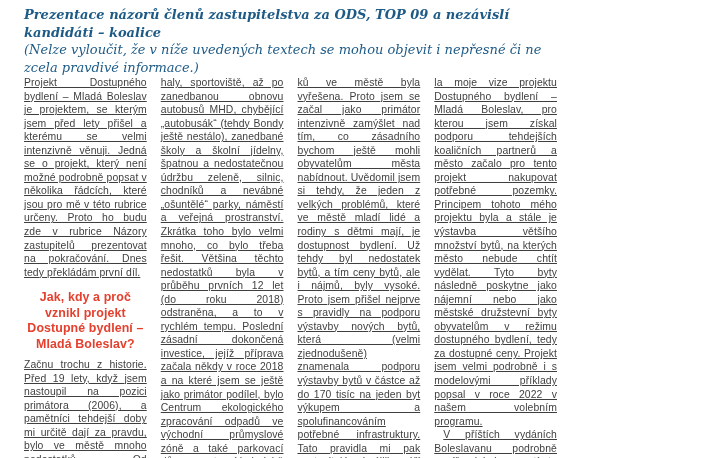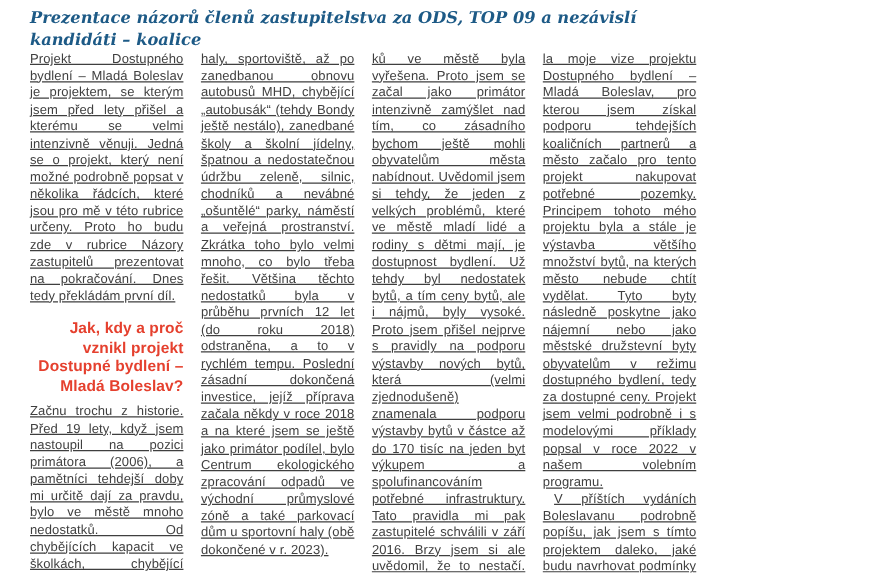--- a/index.html
+++ b/index.html
@@ -51,30 +51,31 @@
     letter-spacing: 0.1px;
   }
   .para { margin: 0; text-decoration: underline; }
   .para.indent { text-indent: 9px; }
   .subhead {
     font-family: "Liberation Sans", sans-serif;
     font-weight: bold;
     color: var(--accent-color, #e5402e);
     font-size: 12.4px;
     line-height: 15.5px;
-    text-align: right;
+    text-align: center;
     margin: 11px 0 6px 0;
   }
 </style>
 </head>
 <body style="background: rgb(255, 255, 255);">
 
 <div class="page">
   <div class="kicker">
     <div class="kicker-line1">Prezentace názorů členů zastupitelstva za ODS, TOP 09 a nezávislí kandidáti – koalice</div>
+    <div class="kicker-line2">(Nelze vyloučit, že v níže uvedených textech se mohou objevit i nepřesné či ne zcela pravdivé informace.)</div>
   </div>
 
 
   <div class="cols">
       <div class="col">
         <p class="para">Projekt Dostupného bydlení – Mladá Boleslav je projektem, se kterým jsem před lety přišel a kterému se velmi intenzivně věnuji. Jedná se o projekt, který není možné podrobně popsat v několika řádcích, které jsou pro mě v této rubrice určeny. Proto ho budu zde v rubrice Názory zastupitelů prezentovat na pokračování. Dnes tedy překládám první díl.</p>
         <h3 class="subhead">Jak, kdy a proč vznikl projekt Dostupné bydlení – Mladá Boleslav?</h3>
         <p class="para">Začnu trochu z historie. Před 19 lety, když jsem nastoupil na pozici primátora (2006), a pamětníci tehdejší doby mi určitě dají za pravdu, bylo ve městě mnoho nedostatků. Od chybějících kapacit ve školkách, chybějící důležité městské infrastruktury, jako jsou parkovací domy, veřejné koupaliště, krytý bazén, cyklostezky, hřiště, sportovní</p>
       </div>
       <div class="col">

